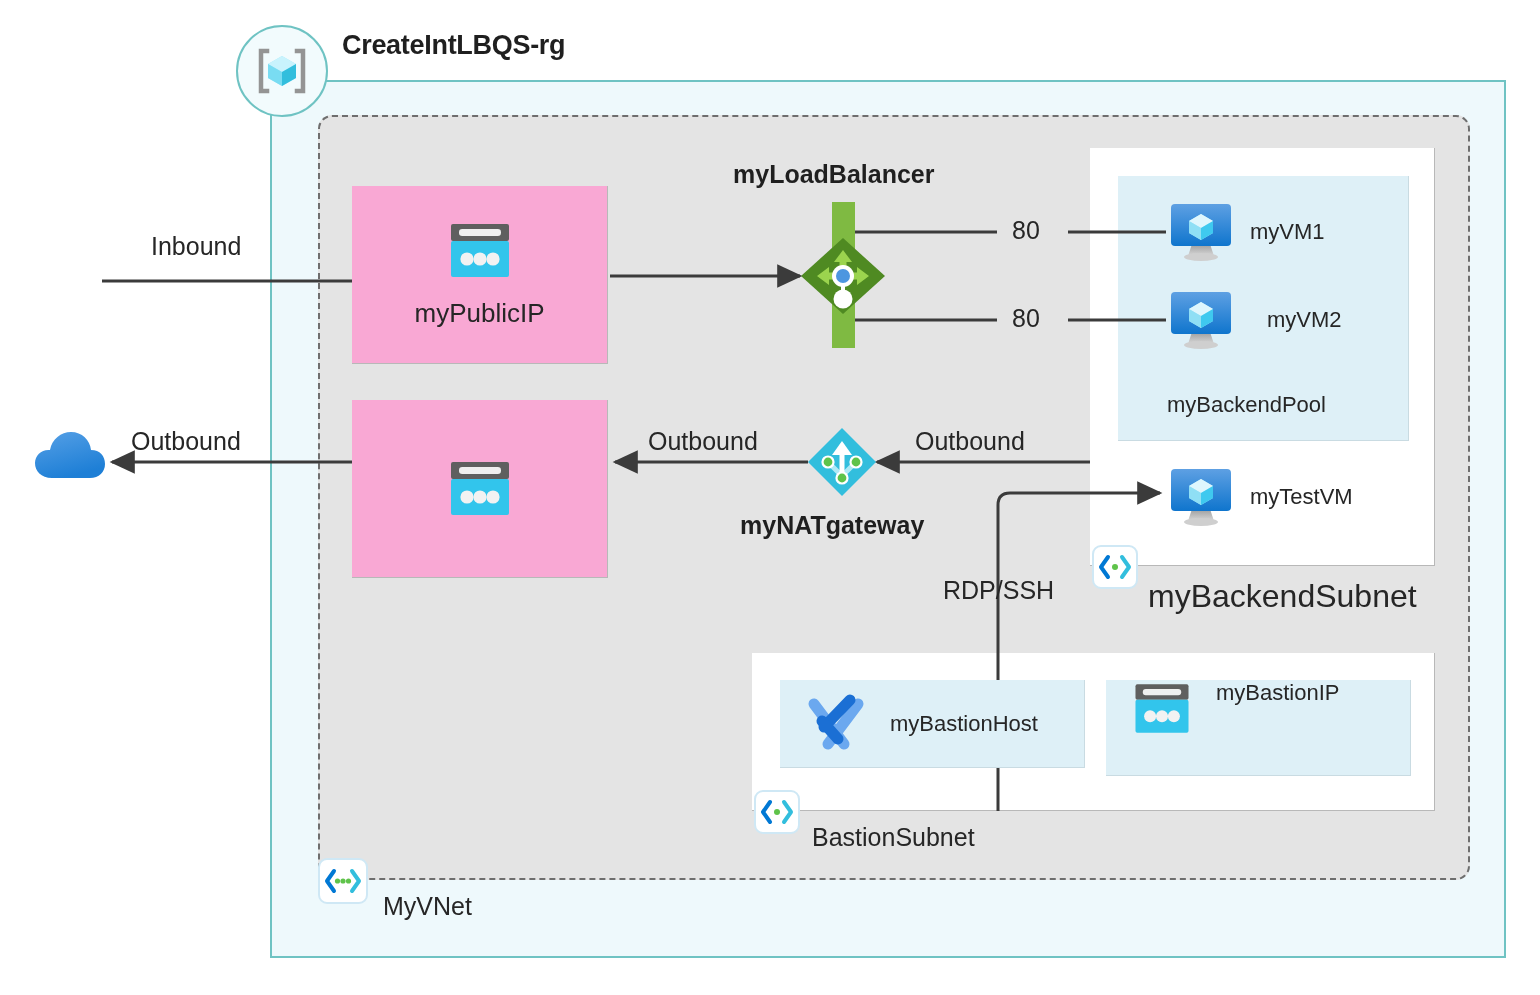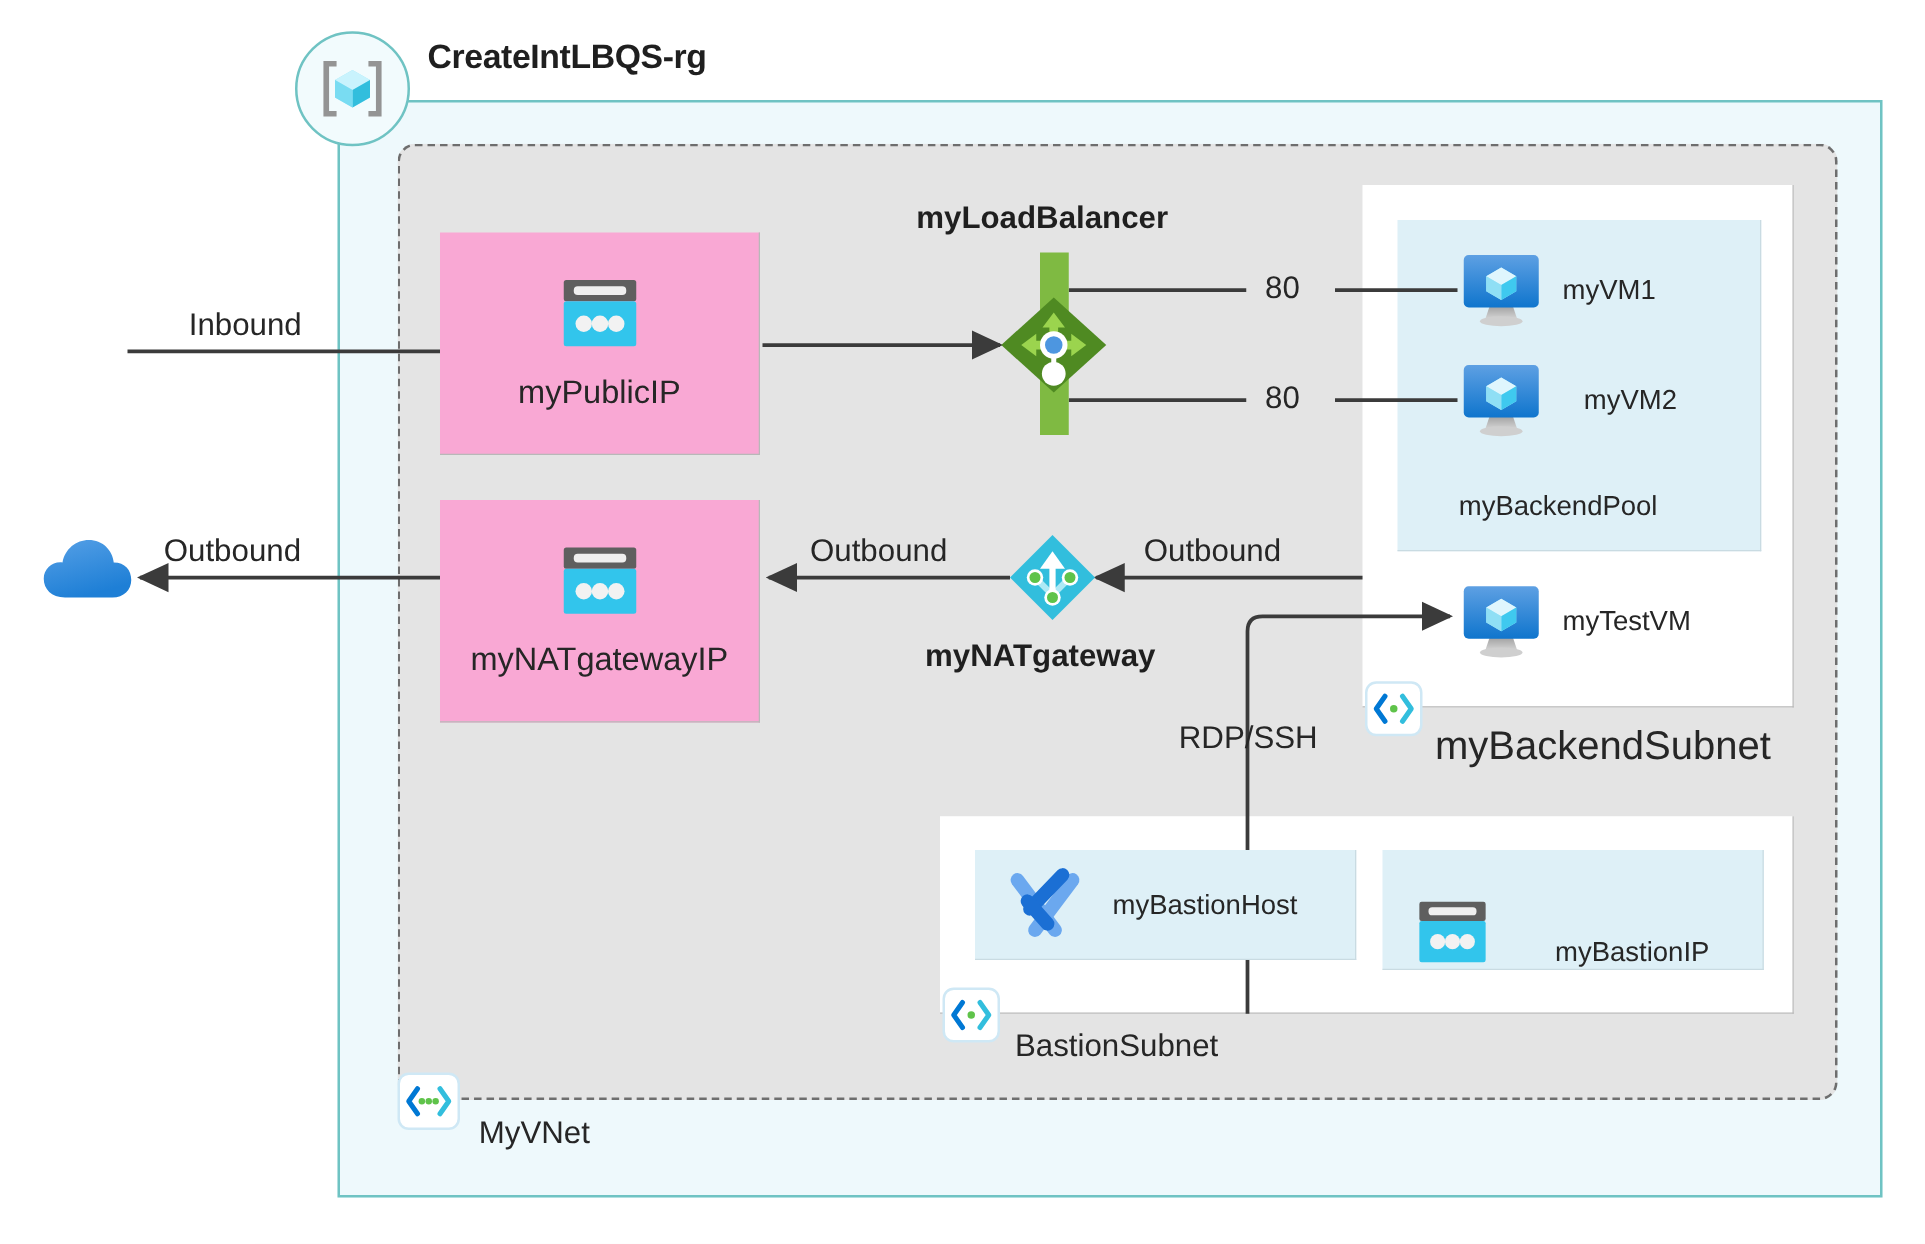--- a/index.html
+++ b/index.html
@@ -26,21 +26,21 @@
   #backend-subnet-label{left:1148px;top:578px;font-size:32px;}
   #bastion-subnet-box{left:752px;top:653px;width:683px;height:158px;background:#ffffff;
                       border-right:1px solid #b8b8b8;border-bottom:1px solid #b8b8b8;box-sizing:border-box;}
   #bastion-subnet-icon{left:754px;top:790px;}
   #bastion-subnet-label{left:812px;top:823px;font-size:25px;}
   #bastionhost-box{left:780px;top:680px;width:305px;height:88px;background:#def0f7;
                    border-right:1px solid #c9dbe2;border-bottom:1px solid #c9dbe2;
                    box-sizing:border-box;display:flex;align-items:center;}
   #bastionip-box{left:1106px;top:680px;width:305px;height:96px;background:#def0f7;
                  border-right:1px solid #c9dbe2;border-bottom:1px solid #c9dbe2;
-                 box-sizing:border-box;display:flex;align-items:flex-end;gap:28px;}
+                 box-sizing:border-box;display:flex;align-items:flex-start;}
   
   .ipcard{width:256px;height:178px;background:#f9a8d4;border-right:1px solid #b8b8b8;
           border-bottom:1px solid #b8b8b8;box-sizing:border-box;
           display:flex;flex-direction:column;align-items:center;justify-content:center;}
   #publicip-card{left:352px;top:186px;}
   #natip-card{left:352px;top:400px;}
   .ipcard .cardlabel{font-size:26px;margin-top:16px;color:#262626;}
   
   .edge-label{font-size:25px;color:#262626;}
   .bold-label{font-size:25px;font-weight:bold;color:#1f1f1f;}
@@ -131,21 +131,21 @@
     <defs>
       <linearGradient id="cloudg" x1="0" y1="0" x2="0.4" y2="1">
         <stop offset="0" stop-color="#56a0e6"></stop>
           <stop offset="1" stop-color="#1e7fd6"></stop>
       </linearGradient>
     </defs>
     <path d="M20 50 C9 50 3 43 3 35 C3 27 10 21 18 22 C20 11 29 4 39 4 C50 4 58 12 59 22 C68 22 73 28 73 36 C73 44 67 50 58 50 Z" fill="url(#cloudg)"></path>
   </svg>
 </div>
 <div class="abs edge-label" style="left:131px;top:427px;">Outbound</div>
-<div class="abs edge-label" style="left:151px;top:246px;">Inbound</div>
+<div class="abs edge-label" style="left:151px;top:232px;">Inbound</div>
 
 <div class="abs ipcard" id="publicip-card">
   <span>
     <svg width="70" height="62" viewBox="0 0 70 62">
       <rect x="6" y="4" width="58" height="17" rx="2" fill="#5f5f5f"></rect>
       <rect x="14" y="9" width="42" height="7" rx="3.2" fill="#efefef"></rect>
       <rect x="6" y="21" width="58" height="36" rx="2" fill="#32c5ec"></rect>
       <circle cx="22" cy="39" r="6.6" fill="#f2f2f2"></circle>
       <circle cx="35" cy="39" r="6.6" fill="#f2f2f2"></circle>
       <circle cx="48" cy="39" r="6.6" fill="#f2f2f2"></circle>
@@ -158,21 +158,20 @@
   <span>
     <svg width="70" height="62" viewBox="0 0 70 62">
       <rect x="6" y="4" width="58" height="17" rx="2" fill="#5f5f5f"></rect>
       <rect x="14" y="9" width="42" height="7" rx="3.2" fill="#efefef"></rect>
       <rect x="6" y="21" width="58" height="36" rx="2" fill="#32c5ec"></rect>
       <circle cx="22" cy="39" r="6.6" fill="#f2f2f2"></circle>
       <circle cx="35" cy="39" r="6.6" fill="#f2f2f2"></circle>
       <circle cx="48" cy="39" r="6.6" fill="#f2f2f2"></circle>
     </svg>
   </span>
-  <span class="cardlabel">myNATgatewayIP</span>
 </div>
 
 <div class="abs bold-label" style="left:733px;top:160px;">myLoadBalancer</div>
 <div class="abs" style="left:800px;top:200px;">
   <svg width="86" height="150" viewBox="0 0 86 150">
     <rect x="32" y="2" width="23" height="146" fill="#7fba42"></rect>
     <polygon points="43,38 85,76 43,114 1,76" fill="#4f8a22"></polygon>
 
     <path d="M43 50 L52 62 L46.5 62 L46.5 72 L39.5 72 L39.5 62 L34 62 Z" fill="#9bd44e"></path>
     <path d="M17 76 L29 67 L29 72.5 L39 72.5 L39 79.5 L29 79.5 L29 85 Z" fill="#9bd44e"></path>

